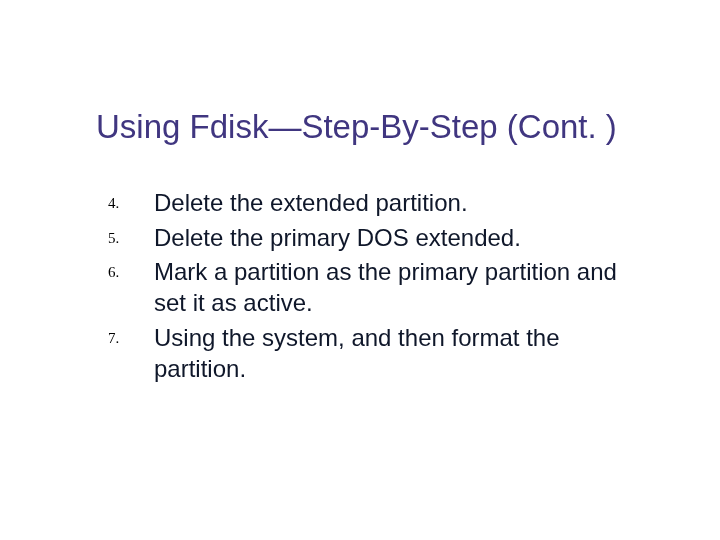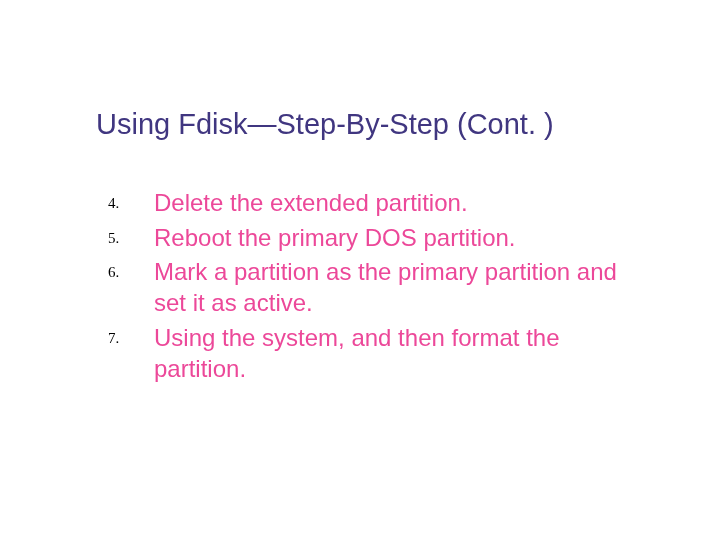--- a/index.html
+++ b/index.html
@@ -15,21 +15,21 @@
     position: relative;
     width: 720px;
     height: 540px;
     box-sizing: border-box;
   }
   .title {
     position: absolute;
     top: 108px;
     left: 96px;
     right: 60px;
-    font-size: 29px;
+    font-size: 33px;
     font-weight: 400;
     color: #403680;
     letter-spacing: 0px;
   }
   .list {
     position: absolute;
     top: 188px;
     left: 108px;
     right: 80px;
   }
@@ -44,40 +44,40 @@
     font-family: "Times New Roman", Times, serif;
     font-size: 15px;
     color: #000000;
     text-align: left;
     padding-top: 7px;
   }
   .item-text {
     flex: 1 1 auto;
     font-size: 24px;
     line-height: 1.28;
-    color: #ec4899;
+    color: #0f172a;
   }
 </style>
 </head>
 <body>
 
 <div class="slide">
 
   <div class="title">Using Fdisk—Step-By-Step (Cont. )</div>
 
   <div class="list">
 
     <div class="list-item">
       <div class="marker">4.</div>
       <div class="item-text">Delete the extended partition.</div>
     </div>
 
     <div class="list-item">
       <div class="marker">5.</div>
-      <div class="item-text">Reboot the primary DOS partition.</div>
+      <div class="item-text">Delete the primary DOS extended.</div>
     </div>
 
     <div class="list-item">
       <div class="marker">6.</div>
       <div class="item-text">Mark a partition as the primary partition and set it as active.</div>
     </div>
 
     <div class="list-item">
       <div class="marker">7.</div>
       <div class="item-text">Using the system, and then format the partition.</div>

